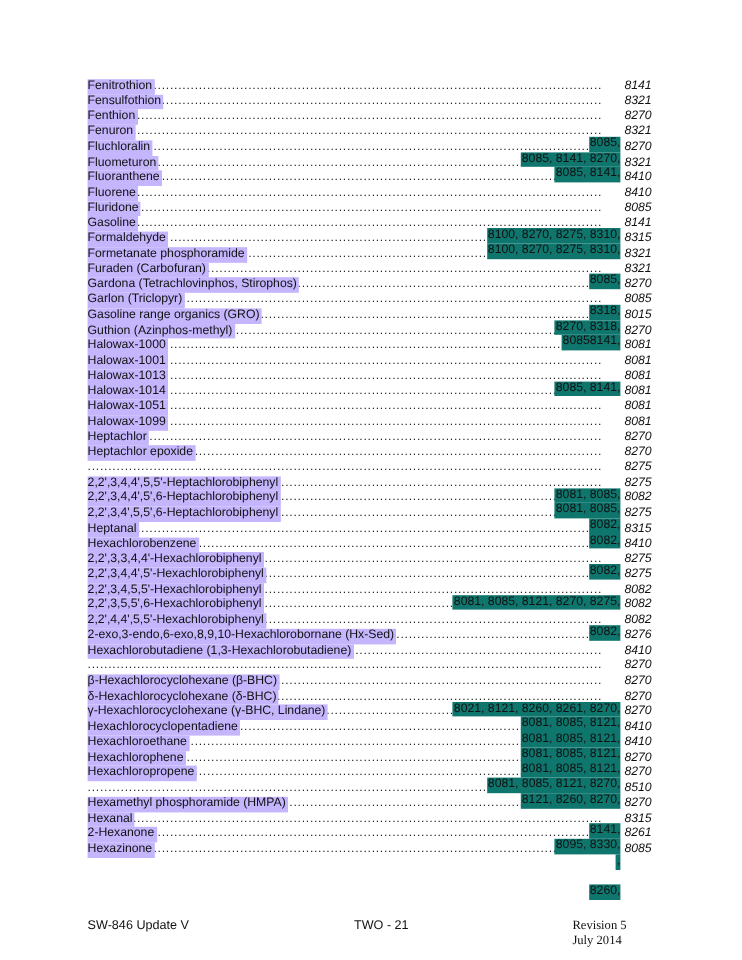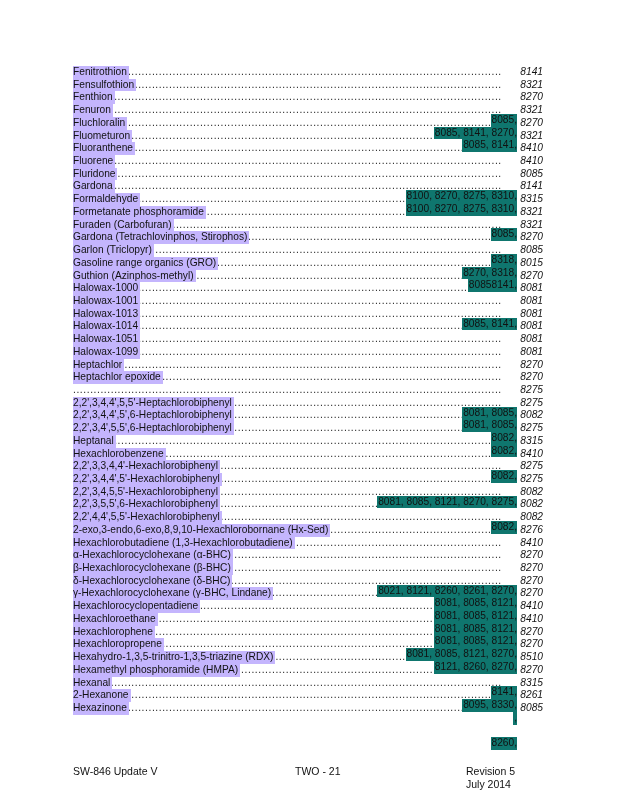--- a/index.html
+++ b/index.html
@@ -10,21 +10,21 @@
   .row { position: relative; height: 12.72px; line-height: 12.72px; font-size: 10.2px;
          white-space: nowrap; }
   .name { position: absolute; left: 0; top: 0; background: #c4b5fd; padding-right: 2px; z-index: 2; }
   .leader { position: absolute; left: 0; top: 0; right: 42px; overflow: hidden; z-index: 1;
             letter-spacing: 0.6px; color: #222; }
   .methods { position: absolute; right: 26px; top: 0; background: #0f766e; padding-left: 1px; z-index: 3; margin-top: 48px; }
   .last { position: absolute; right: 0; top: 0; width: 40px; text-align: right; z-index: 3; font-style: italic; }
   .footer { position: absolute; top: 765px; left: 73px; width: 470px; font-size: 10.5px; }
   .f-left { position: absolute; left: 0; top: 0; }
   .f-center { position: absolute; left: 222px; top: 0; }
-  .f-right { position: absolute; left: 393px; top: 0; line-height: 13px; }
+  .f-right { position: absolute; left: 404px; top: 0; line-height: 13px; font-family: Liberation Serif, serif; }
 </style>
 </head>
 <body>
 
 <div class="page">
   <div class="index" id="index-list">
       <div class="row">
         <span class="leader">........................................................................................................................................................................................................</span>
         <span class="name">Fenitrothion</span>
         <span class="methods">8085,</span>
@@ -69,21 +69,21 @@
         <span class="methods">8100, 8270, 8275, 8310,</span>
         <span class="last">8410</span>
       </div>
       <div class="row">
         <span class="leader">........................................................................................................................................................................................................</span>
         <span class="name">Fluridone</span>
         <span class="last">8085</span>
       </div>
       <div class="row">
         <span class="leader">........................................................................................................................................................................................................</span>
-        <span class="name">Gardona</span>
+        <span class="name">Gasoline</span>
         <span class="methods">8085,</span>
         <span class="last">8141</span>
       </div>
       <div class="row">
         <span class="leader">........................................................................................................................................................................................................</span>
         <span class="name">Formaldehyde</span>
         <span class="last">8315</span>
       </div>
       <div class="row">
         <span class="leader">........................................................................................................................................................................................................</span>
@@ -226,21 +226,20 @@
         <span class="last">8276</span>
       </div>
       <div class="row">
         <span class="leader">........................................................................................................................................................................................................</span>
         <span class="name">Hexachlorobutadiene (1,3-Hexachlorobutadiene)</span>
         <span class="methods">8021, 8121, 8260, 8261, 8270,</span>
         <span class="last">8410</span>
       </div>
       <div class="row">
         <span class="leader">........................................................................................................................................................................................................</span>
-        <span class="name">α-Hexachlorocyclohexane (α-BHC)</span>
         <span class="methods">8081, 8085, 8121,</span>
         <span class="last">8270</span>
       </div>
       <div class="row">
         <span class="leader">........................................................................................................................................................................................................</span>
         <span class="name">β-Hexachlorocyclohexane (β-BHC)</span>
         <span class="methods">8081, 8085, 8121,</span>
         <span class="last">8270</span>
       </div>
       <div class="row">
@@ -273,21 +272,20 @@
         <span class="last">8270</span>
       </div>
       <div class="row">
         <span class="leader">........................................................................................................................................................................................................</span>
         <span class="name">Hexachloropropene</span>
         <span class="methods">8141,</span>
         <span class="last">8270</span>
       </div>
       <div class="row">
         <span class="leader">........................................................................................................................................................................................................</span>
-        <span class="name">Hexahydro-1,3,5-trinitro-1,3,5-triazine (RDX)</span>
         <span class="methods">8095, 8330,</span>
         <span class="last">8510</span>
       </div>
       <div class="row">
         <span class="leader">........................................................................................................................................................................................................</span>
         <span class="name">Hexamethyl phosphoramide (HMPA)</span>
         <span class="methods">,</span>
         <span class="last">8270</span>
       </div>
       <div class="row">

